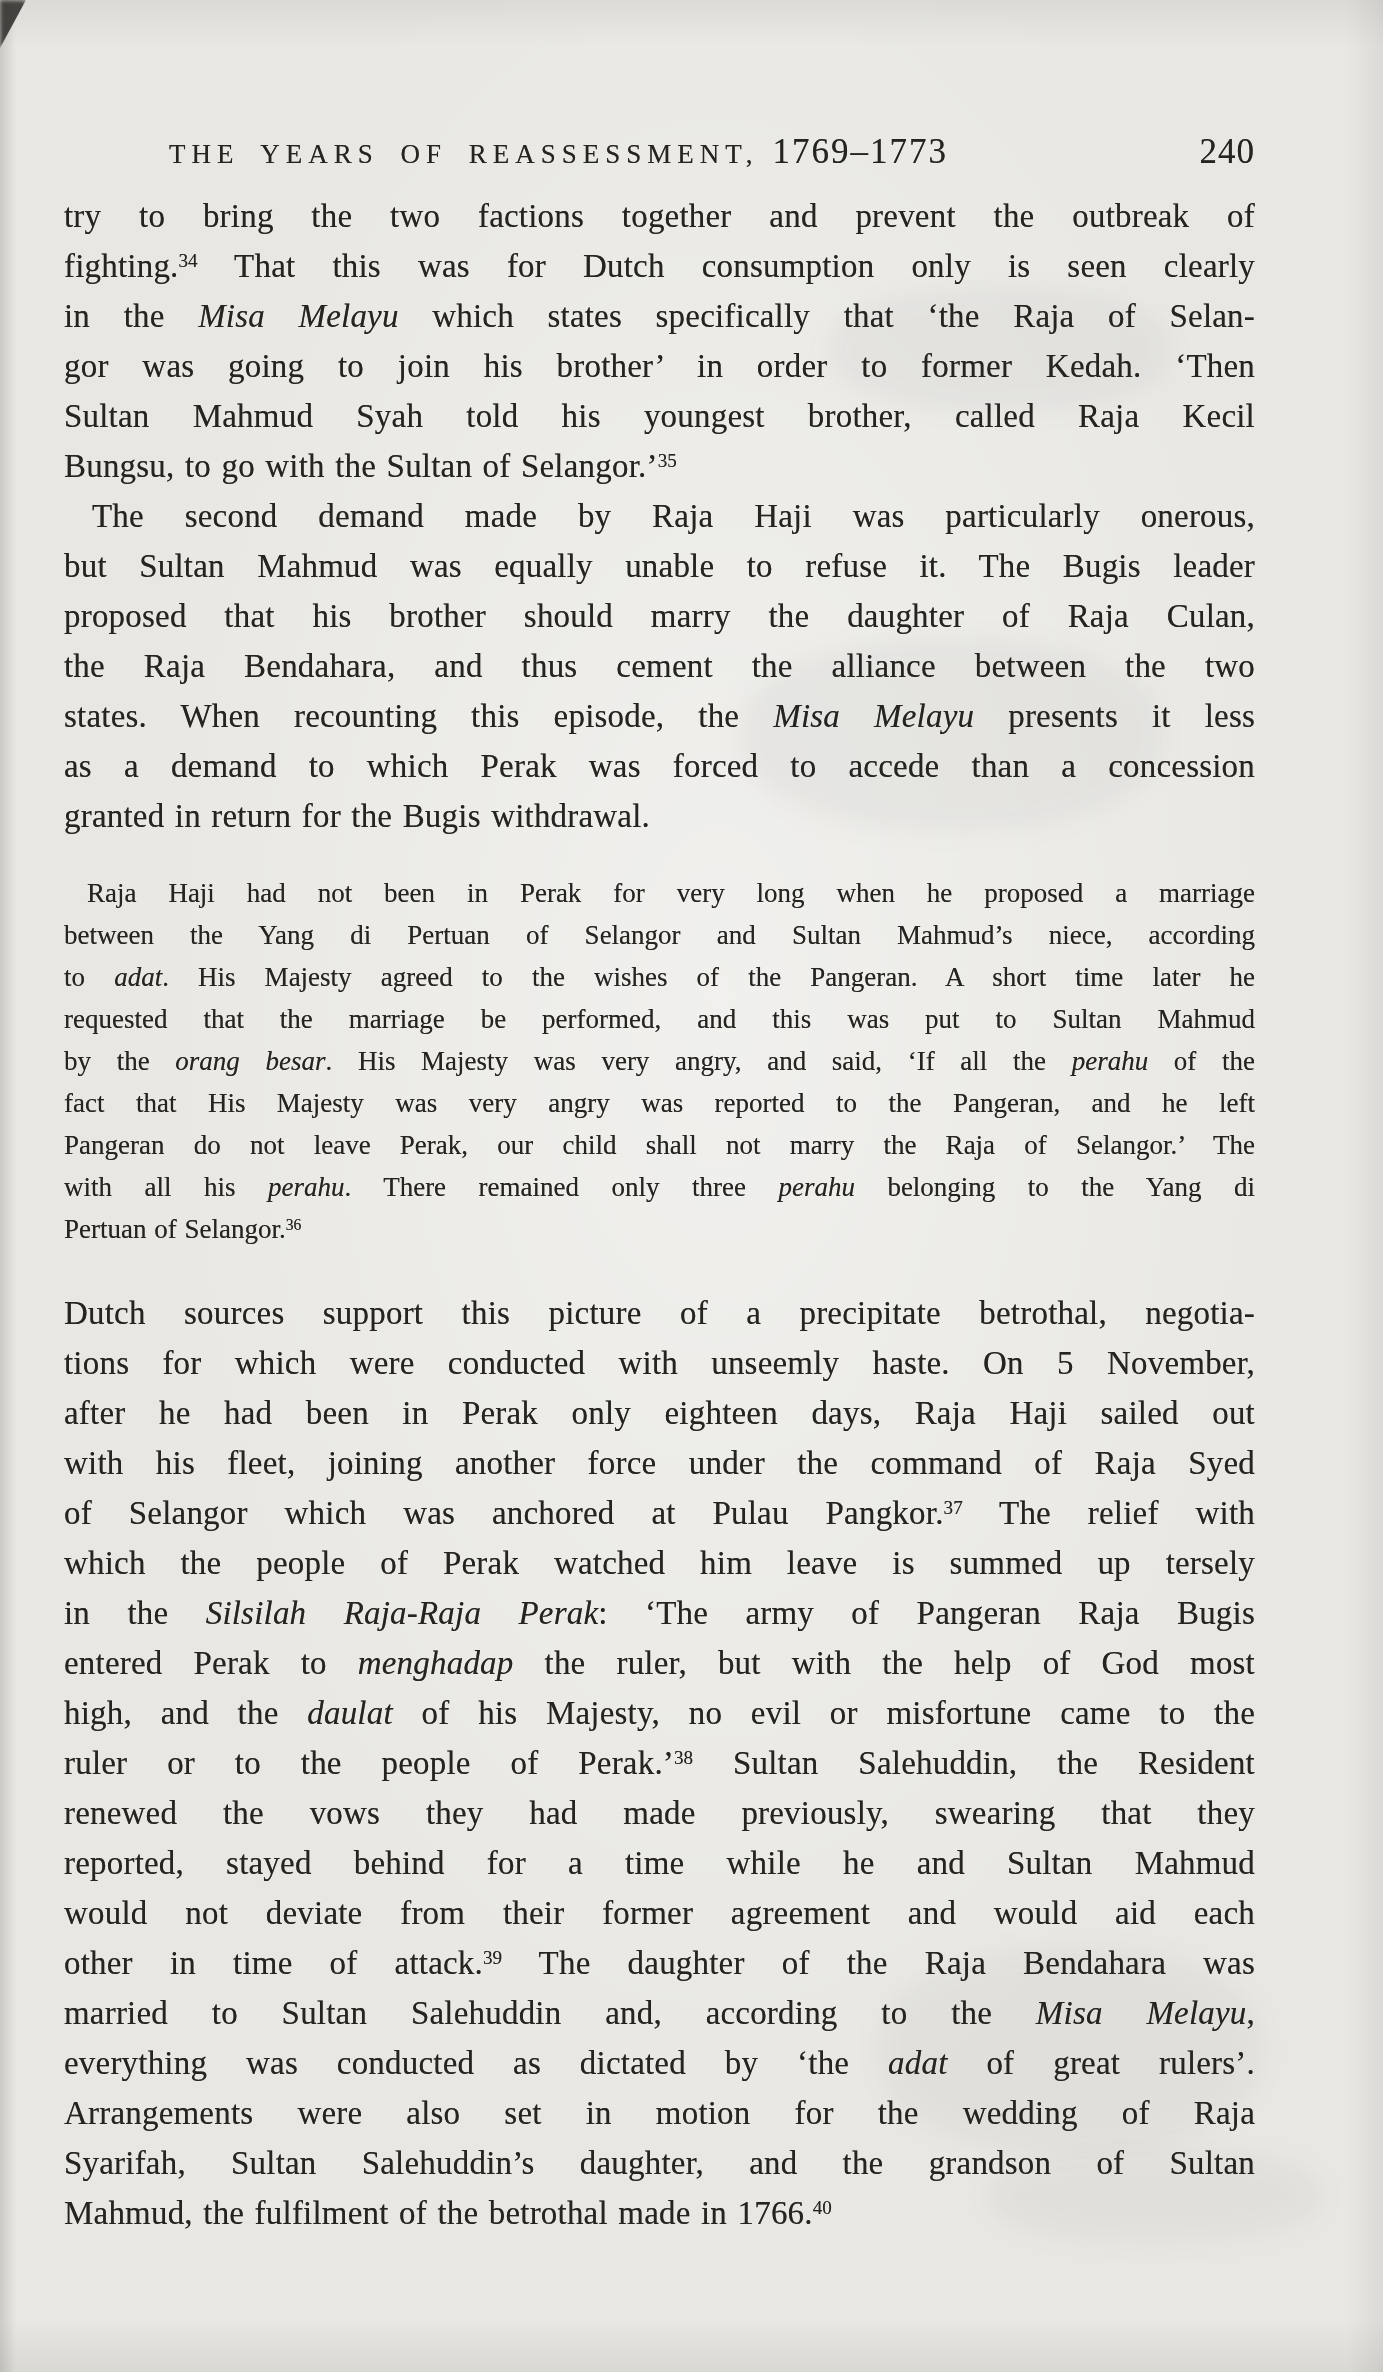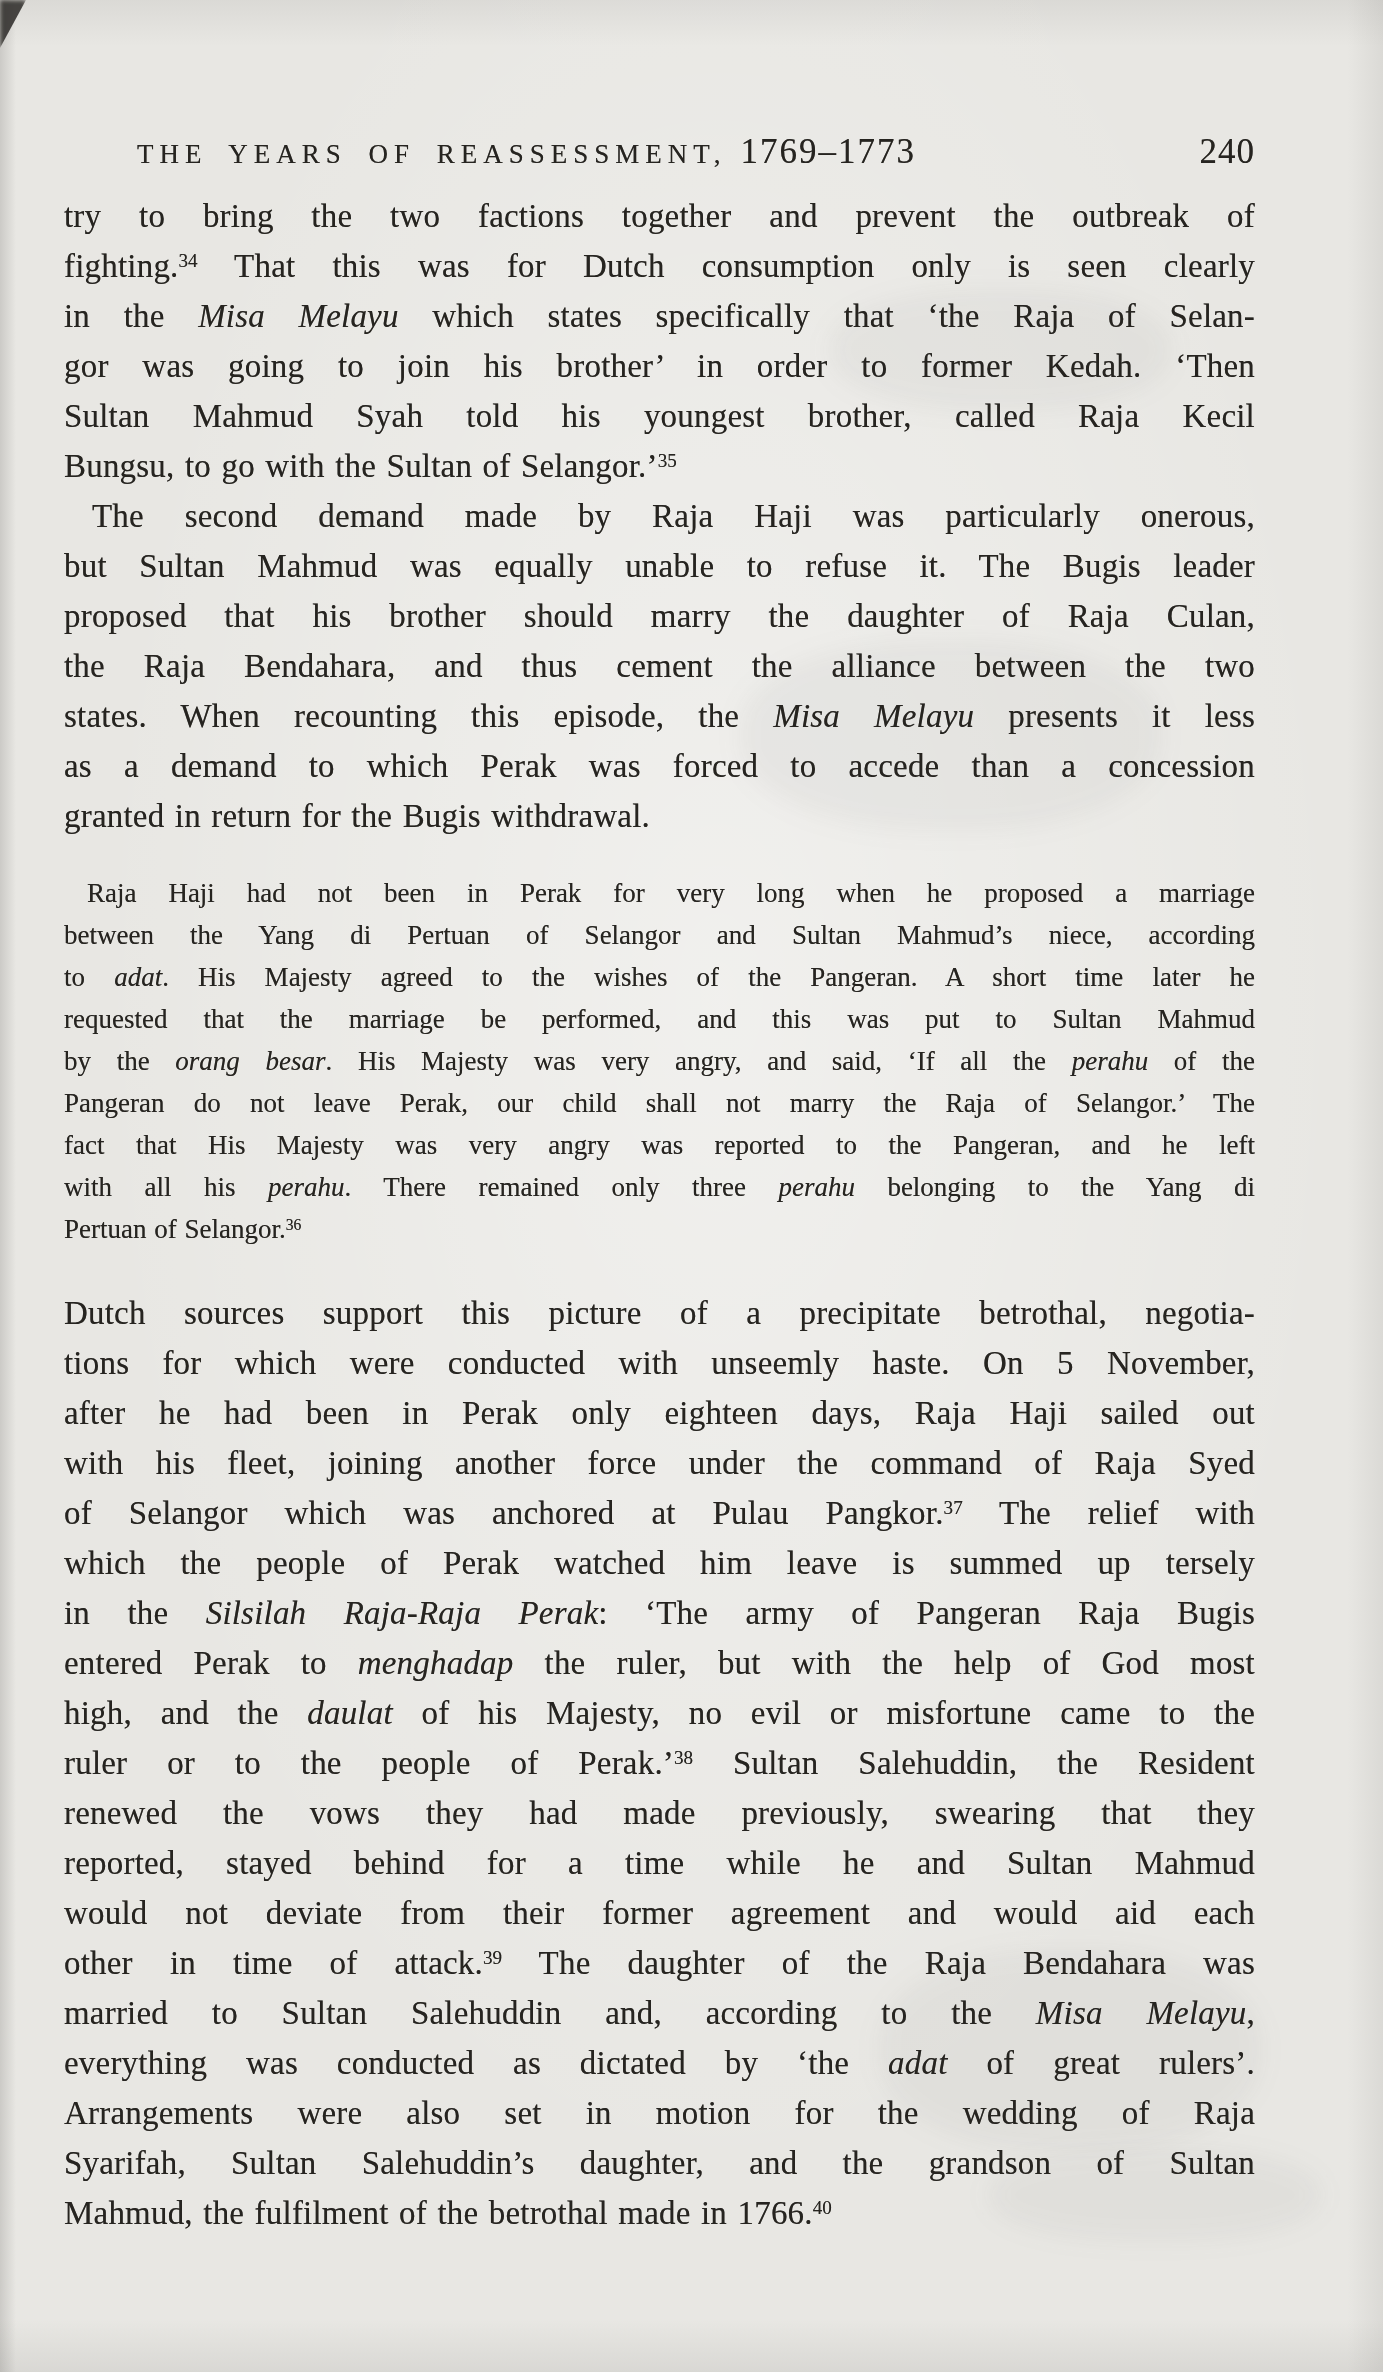--- a/index.html
+++ b/index.html
@@ -42,21 +42,21 @@
     position: absolute;
     left: 64px;
     top: 132px;
     width: 1191px;
   }
   .header-inner {
     display: flex;
     align-items: baseline;
   }
   .header-title {
-    margin-left: 73px;
+    margin-left: 105px;
     font-size: 27px;
     letter-spacing: 6px;
     word-spacing: 9px;
     white-space: nowrap;
   }
   .header-years {
     font-size: 35px;
     margin-left: 14px;
     letter-spacing: 2px;
     white-space: nowrap;
@@ -145,22 +145,22 @@
         <div class="line">states. When recounting this episode, the <em>Misa Melayu</em> presents it less</div>
         <div class="line">as a demand to which Perak was forced to accede than a concession</div>
         <div class="line last">granted in return for the Bugis withdrawal.</div>
       </div>
       <div class="block quote">
         <div class="line indent">Raja Haji had not been in Perak for very long when he proposed a marriage</div>
         <div class="line">between the Yang di Pertuan of Selangor and Sultan Mahmud’s niece, according</div>
         <div class="line">to <em>adat</em>. His Majesty agreed to the wishes of the Pangeran. A short time later he</div>
         <div class="line">requested that the marriage be performed, and this was put to Sultan Mahmud</div>
         <div class="line">by the <em>orang besar</em>. His Majesty was very angry, and said, ‘If all the <em>perahu</em> of the</div>
+        <div class="line">fact that His Majesty was very angry was reported to the Pangeran, and he left</div>
         <div class="line">Pangeran do not leave Perak, our child shall not marry the Raja of Selangor.’ The</div>
-        <div class="line">fact that His Majesty was very angry was reported to the Pangeran, and he left</div>
         <div class="line">with all his <em>perahu</em>. There remained only three <em>perahu</em> belonging to the Yang di</div>
         <div class="line last">Pertuan of Selangor.<sup>36</sup></div>
       </div>
       <div class="block body after-quote">
         <div class="line">Dutch sources support this picture of a precipitate betrothal, negotia-</div>
         <div class="line">tions for which were conducted with unseemly haste. On 5 November,</div>
         <div class="line">after he had been in Perak only eighteen days, Raja Haji sailed out</div>
         <div class="line">with his fleet, joining another force under the command of Raja Syed</div>
         <div class="line">of Selangor which was anchored at Pulau Pangkor.<sup>37</sup> The relief with</div>
         <div class="line">which the people of Perak watched him leave is summed up tersely</div>

